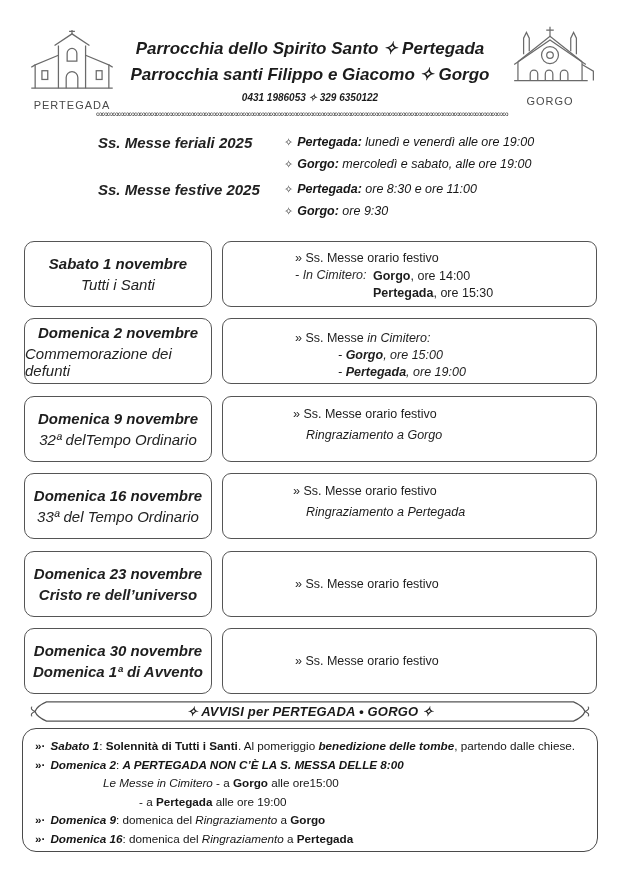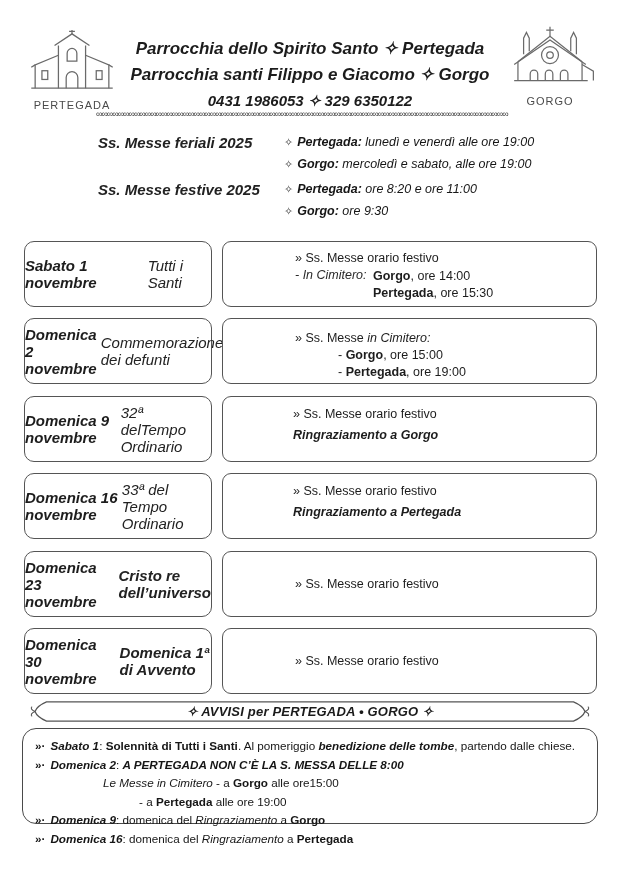--- a/index.html
+++ b/index.html
@@ -9,60 +9,60 @@
   .i{font-style:italic;}
   .bi{font-weight:700;font-style:italic;}
 
   
   .logo{position:absolute;text-align:center;color:#555;}
   .logo-left{left:22px;top:30px;width:100px;}
   .logo-right{left:500px;top:24px;width:100px;}
   .logo-label{font-size:11px;letter-spacing:1px;color:#4a4a4a;margin-top:1px;}
   .titles{position:absolute;left:110px;right:110px;top:36px;text-align:center;}
   .title-line{font-size:17px;font-weight:700;font-style:italic;line-height:26px;color:#1c1c1c;}
-  .phone{font-size:15px;font-weight:700;font-style:italic;margin-top:4px;color:#1c1c1c;}
+  .phone{font-size:10px;font-weight:700;font-style:italic;margin-top:4px;color:#1c1c1c;}
   .divider{position:absolute;top:109px;left:96px;width:428px;height:13px;overflow:hidden;
            font-size:9px;line-height:11px;letter-spacing:-1px;color:#3a3a3a;white-space:nowrap;}
 
   
   .sched{position:absolute;left:98px;top:131px;width:470px;}
   .sched-row{display:flex;}
   .sched-row+.sched-row{margin-top:3px;}
   .sched-head{width:186px;font-size:15px;font-weight:700;font-style:italic;padding-top:3px;color:#222;}
   .sched-items{font-size:12.5px;font-style:italic;}
   .sched-item{line-height:22px;}
   .diamond{font-style:normal;font-size:11px;margin-right:4px;color:#333;}
 
   
   .datebox{position:absolute;left:24px;width:188px;height:66px;border:1.4px solid #555;
            border-radius:10px;box-sizing:border-box;background:#fff;display:flex;
-           flex-direction:row;justify-content:space-between;align-items:center;gap:4px;}
+           flex-direction:column;justify-content:center;align-items:center;gap:4px;}
   .date{font-size:15px;font-weight:700;font-style:italic;color:#1d1d1d;}
   .datesub{font-size:15px;font-style:italic;color:#222;}
   .infobox{position:absolute;left:222px;width:375px;height:66px;border:1.4px solid #555;
            border-radius:9px;box-sizing:border-box;background:#fff;font-size:12.5px;color:#1d1d1d;}
   .pad-a{padding:9px 0 0 72px;}
   .pad-b{padding:12px 0 0 72px;}
   .pad-c{padding:10px 0 0 70px;}
   .vcenter{display:flex;align-items:center;padding-left:72px;}
   .cim-row{display:flex;margin-top:3px;}
   .cim-label{font-style:italic;color:#2a2a2a;width:78px;}
   .cim-col div{line-height:17px;}
   .entries{margin-left:43px;margin-top:2px;}
-  .entries div{line-height:17px;}
-  .ringraz{margin-top:7px;font-weight:700;font-style:italic;}
+  .entries div{line-height:17px;font-style:italic;}
+  .ringraz{margin-top:7px;font-weight:400;font-style:italic;margin-left:13px;}
 
   
   .banner{position:absolute;left:22px;top:699px;width:576px;height:25px;}
   .banner svg{position:absolute;left:0;top:0;}
   .banner-text{position:relative;text-align:center;font-size:13px;font-weight:700;
                font-style:italic;line-height:25px;letter-spacing:.2px;color:#1a1a1a;}
 
   
-  .avvisi{position:absolute;left:22px;top:728px;width:576px;height:96px;border:1.5px solid #4a4a4a;
+  .avvisi{position:absolute;left:22px;top:728px;width:576px;height:124px;border:1.5px solid #4a4a4a;
           border-radius:14px;box-sizing:border-box;background:#fff;padding:8px 10px 0 12px;
           font-size:11.7px;line-height:18.5px;color:#161616;white-space:nowrap;}
   .avv-bullet{font-weight:700;margin-right:5px;}
   .sub1{margin-left:68px;}
   .sub2{margin-left:104px;}
 </style>
 </head>
 <body>
 
 <div class="page">
@@ -119,21 +119,21 @@
         </div>
         <div class="sched-item">
           <span class="diamond">✧</span><span class="bi">Gorgo:</span><span> mercoledì e sabato, alle ore 19:00</span>
         </div>
       </div>
     </div>
     <div class="sched-row">
       <div class="sched-head">Ss. Messe festive 2025</div>
       <div class="sched-items">
         <div class="sched-item">
-          <span class="diamond">✧</span><span class="bi">Pertegada:</span><span> ore 8:20 e ore 11:00</span>
+          <span class="diamond">✧</span><span class="bi">Pertegada:</span><span> ore 8:30 e ore 11:00</span>
         </div>
         <div class="sched-item">
           <span class="diamond">✧</span><span class="bi">Gorgo:</span><span> ore 9:30</span>
         </div>
       </div>
     </div>
   </div>
 
   <div>
     <div class="datebox" style="top:241px">

